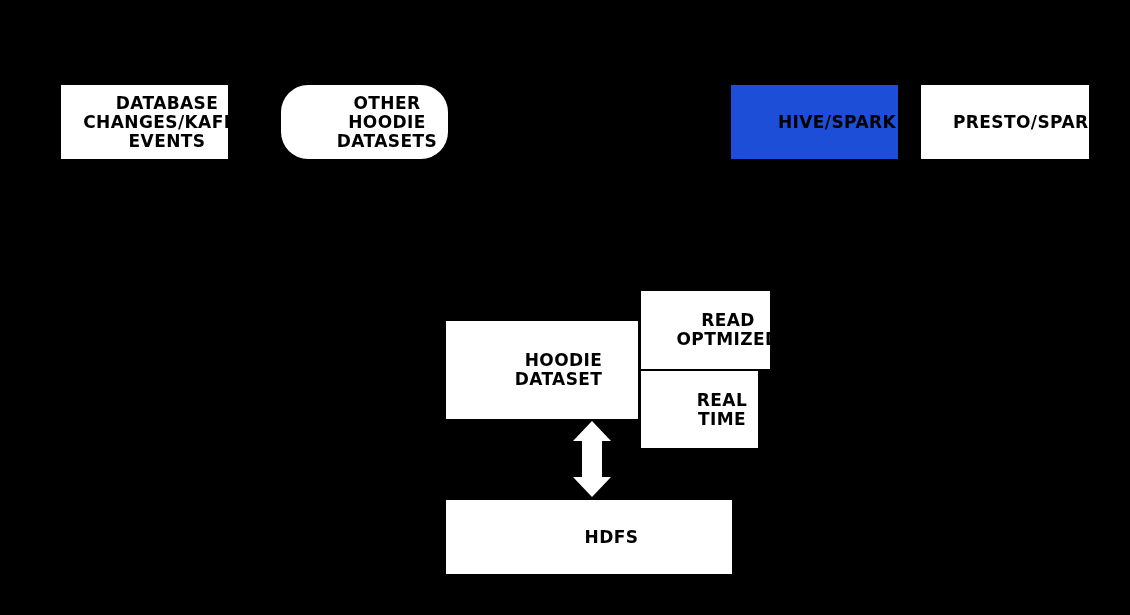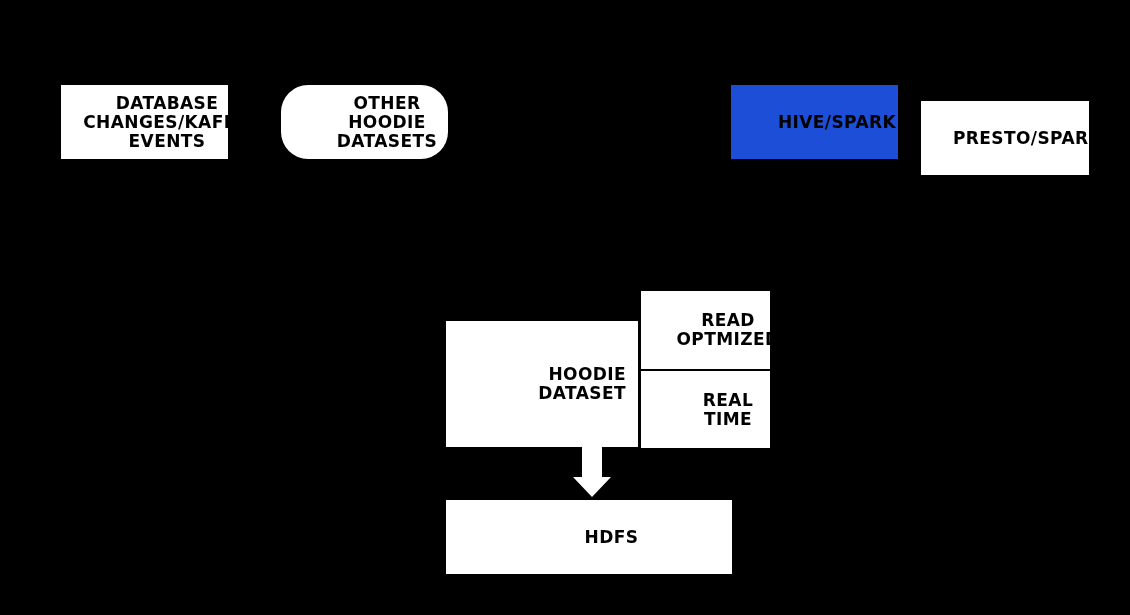--- a/index.html
+++ b/index.html
@@ -30,25 +30,25 @@
     font-size: 17px;
     line-height: 19px;
     letter-spacing: 0.4px;
     white-space: pre-line;
     box-sizing: border-box;
     padding-left: 45px;
   }
   #node-database-changes { left: 61px;  top: 85px;  width: 167px; height: 74px; }
   #node-other-hoodie     { left: 281px; top: 85px;  width: 167px; height: 74px; border-radius: 27px; }
   #node-hive-spark       { left: 731px; top: 85px;  width: 167px; height: 74px; }
-  #node-presto-spark     { left: 921px; top: 85px;  width: 168px; height: 74px; margin-top: 16px; }
-  #node-hoodie-dataset   { left: 446px; top: 321px; width: 192px; height: 126px;
-                           justify-content: flex-end; text-align: right; padding-right: 12px; }
+  #node-presto-spark     { left: 921px; top: 85px;  width: 168px; height: 74px; }
+  #node-hoodie-dataset   { left: 446px; top: 321px; width: 192px; height: 98px;
+                           justify-content: center; text-align: right; padding-right: 12px; }
   #node-read-optmized    { left: 641px; top: 291px; width: 129px; height: 78px; }
-  #node-real-time        { left: 641px; top: 371px; width: 129px; height: 77px; }
+  #node-real-time        { left: 641px; top: 371px; width: 117px; height: 77px; }
   #node-hdfs             { left: 446px; top: 500px; width: 286px; height: 74px; }
   #sync-arrow {
     position: absolute;
     left: 570px;
     top: 419px;
     width: 44px;
     height: 80px;
   }
 </style>
 </head>

